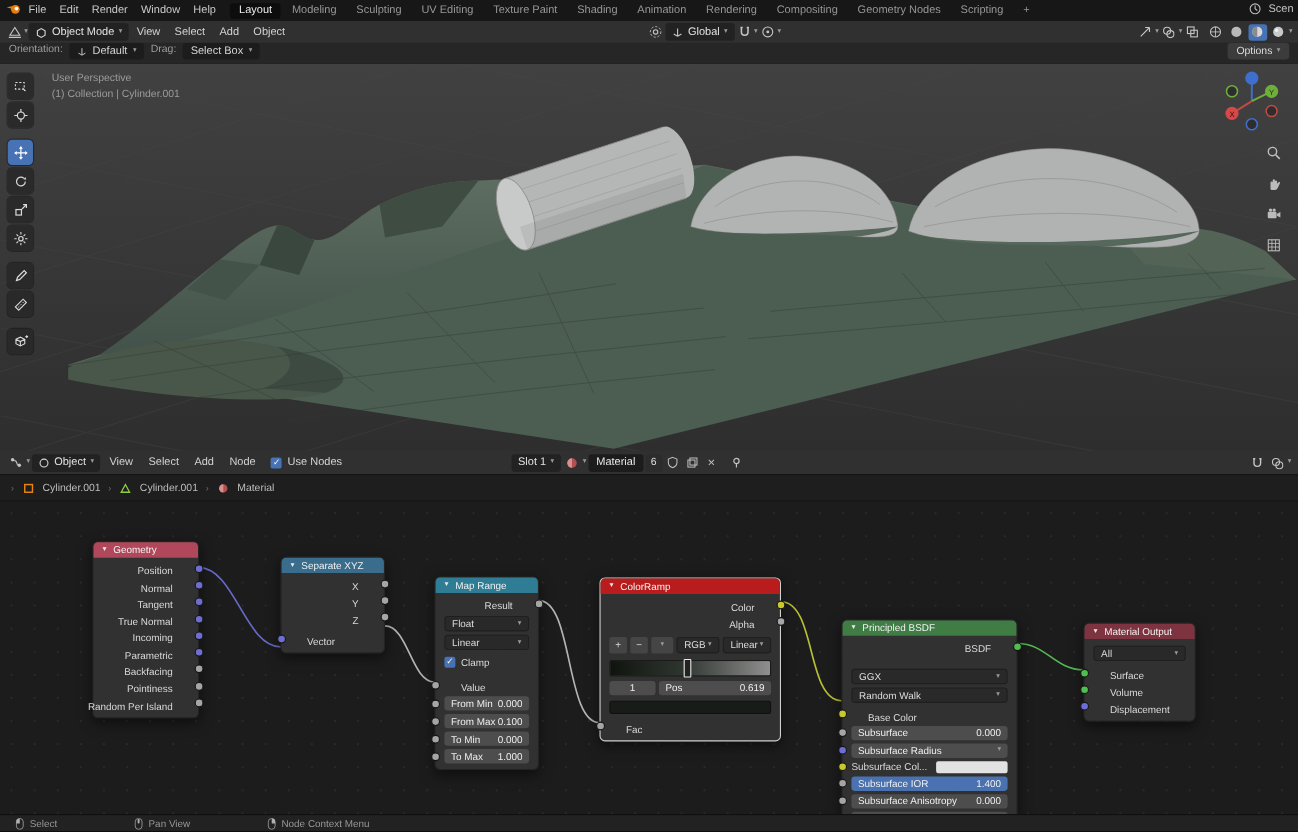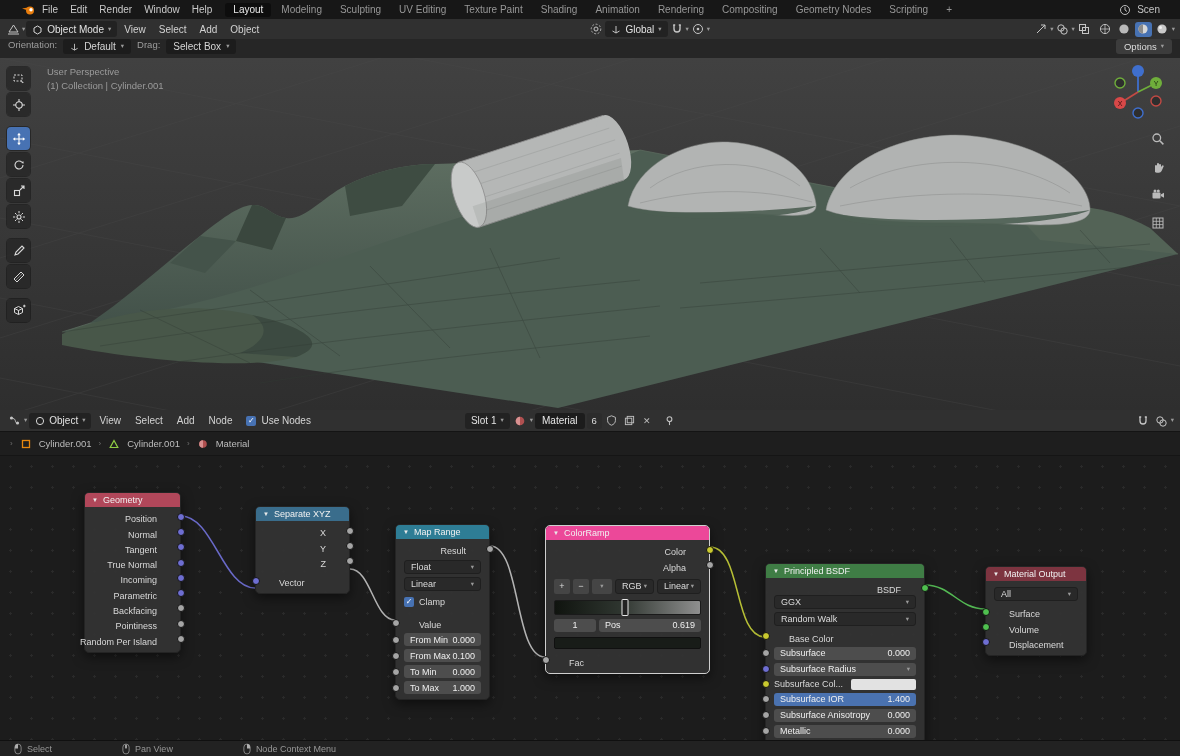--- a/index.html
+++ b/index.html
@@ -1,20 +1,20 @@
 <!DOCTYPE html>
 <html><head>
 <meta charset="utf-8">
 <style>
 *{box-sizing:border-box;margin:0;padding:0}
 html,body{background:#000}
 .app{position:relative;width:1180px;height:756px;background:#1d1d1d;font-family:"Liberation Sans",sans-serif;overflow:hidden;color:#c8c8c8}
 
 
-.topbar{display:flex;align-items:center;height:19px;background:#171717;padding:0 20px}
+.topbar{display:flex;align-items:flex-start;height:19px;background:#171717;padding:0 4px}
 .menu{font-size:10px;color:#cacaca;padding:0 6px;line-height:19px}
 .tabs{display:flex;align-items:center;margin-left:6px;height:19px}
 .tab{font-size:10px;color:#979797;padding:1.5px 8px;border-radius:3px;margin:0 1px;white-space:nowrap}
 .tab.active{background:#0d0d0d;color:#ebebeb}
 .tbright{margin-left:auto;display:flex;align-items:center;gap:4px;font-size:10px;color:#c5c5c5}
 
 
 .hdr{display:flex;align-items:center;height:20px;background:#303030;padding:0 5px;gap:1px}
 .widget{display:flex;align-items:center;gap:4px;background:#222;border-radius:3px;height:16px;padding:0 6px;font-size:10px;color:#e2e2e2;white-space:nowrap}
 .hmenu{font-size:10px;color:#d2d2d2;padding:0 6px}
@@ -647,21 +647,21 @@
           </div>
         <div class="wrow nfield">
             <span class="sock i sk-val"></span>
             <span>To Max</span>
             <span>1.000</span>
           </div>
       </div>
     </div>
 
     <div class="node activeN" style="left:545px;top:69px;width:165px">
-      <div class="nhead" style="background:#ec4899">
+      <div class="nhead" style="background:#b91c1c">
         <span class="ntri"></span>
         <span>ColorRamp</span>
       </div>
       <div class="nbody">
         <div class="nrow r">
             <span>Color</span>
             <span class="sock o sk-col"></span>
           </div>
         <div class="nrow r">
             <span>Alpha</span>
@@ -703,21 +703,21 @@
     <div class="node" style="left:765px;top:107px;width:160px">
       <div class="nhead" style="background:#3f7d45">
         <span class="ntri"></span>
         <span>Principled BSDF</span>
       </div>
       <div class="nbody">
         <div class="nrow r">
             <span>BSDF</span>
             <span class="sock o sk-shd"></span>
           </div>
-        <div class="wrow ndd" style="margin-top:0">
+        <div class="wrow ndd" style="margin-top:13px">
             <span>GGX</span>
             <span class="car"></span>
           </div>
         <div class="wrow ndd">
             <span>Random Walk</span>
             <span class="car"></span>
           </div>
         <div class="nrow" style="margin-top:2px">
             <span class="sock i sk-col"></span>
             <span>Base Color</span>

